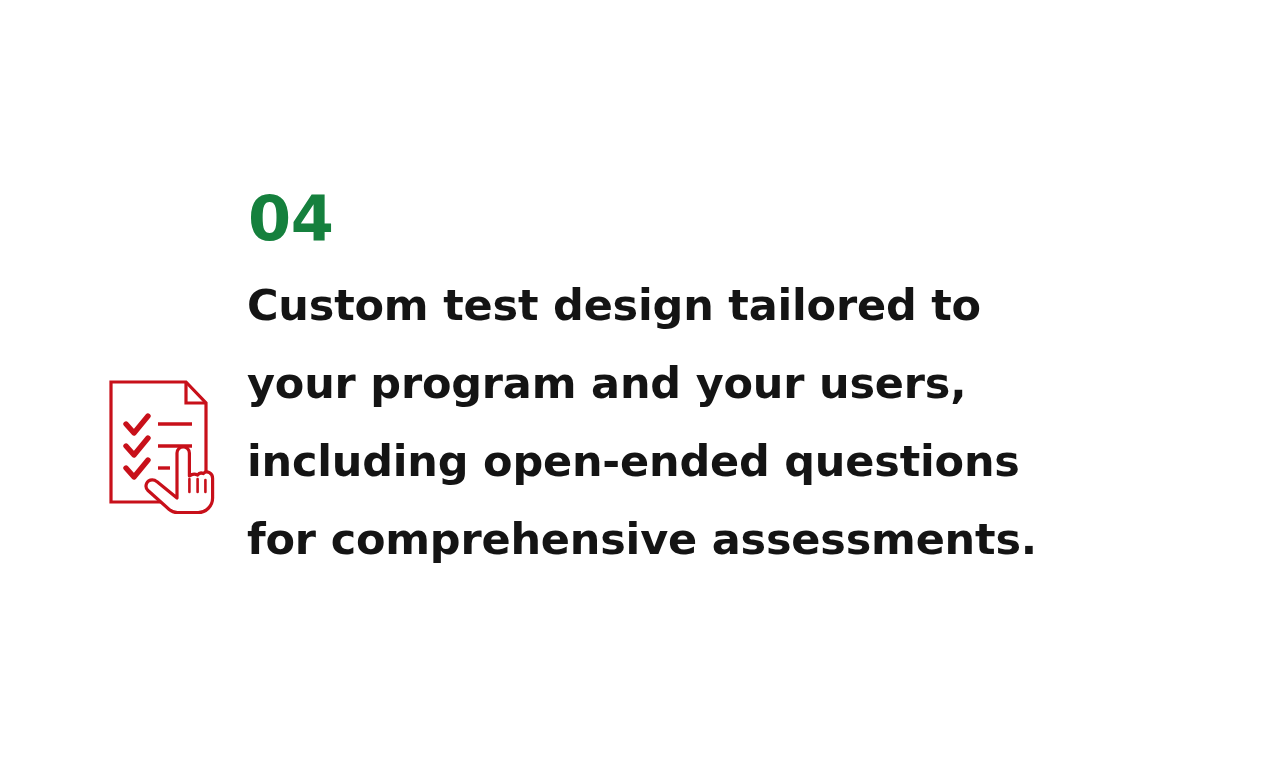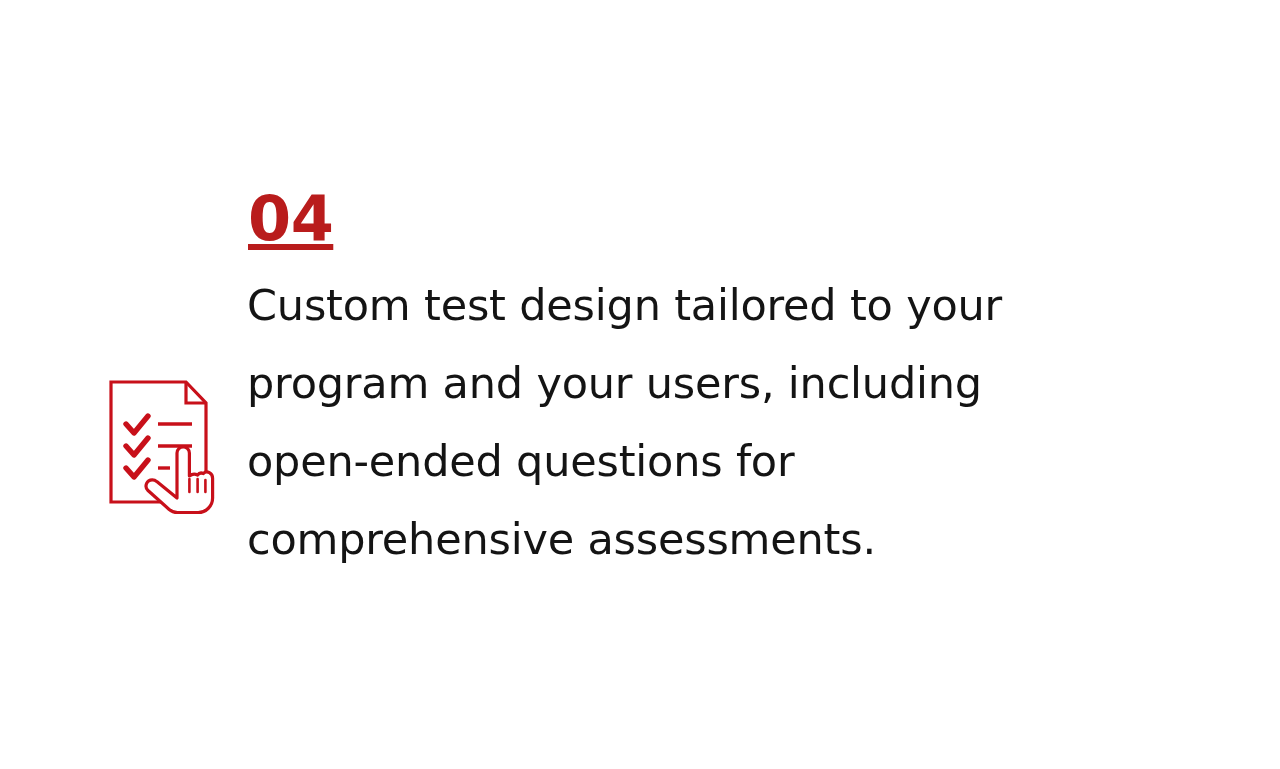--- a/index.html
+++ b/index.html
@@ -55,21 +55,21 @@
     margin: 0;
     padding: 0 0 0 1px;
     height: 78px;
   }
 
   #feature-description {
     margin: 0;
     padding: 0;
     font-family: "DejaVu Sans", "Liberation Sans", sans-serif;
     font-size: 43px;
-    font-weight: 400;
+    font-weight: 700;
     line-height: 78px;
     color: #141414;
     letter-spacing: -0.2px;
     width: 845px;
   }
 </style>
 </head>
 <body>
 
 <div id="slide" style="background: rgb(255, 255, 255);">
@@ -104,17 +104,17 @@
                c1.7 0 3.3 0.7 4.5 1.8
                L73 122
                Z" stroke="#c8101a" stroke-width="3.2" fill="#ffffff" stroke-linejoin="round" stroke-linecap="round"></path>
       <path d="M85.4 103 V116" stroke="#c8101a" stroke-width="2.6" stroke-linecap="round"></path>
       <path d="M93.6 103 V116" stroke="#c8101a" stroke-width="2.6" stroke-linecap="round"></path>
       <path d="M101.4 104 V116" stroke="#c8101a" stroke-width="2.6" stroke-linecap="round"></path>
     </svg>
   </div>
 
   <div id="feature-body">
-    <div id="step-number" style="color: #b91c1c; text-decoration: underline;">04</div>
+    <div id="step-number" style="color: #15803d;">04</div>
     <p id="feature-description" style="color: rgb(20, 20, 20);">Custom test design tailored to your program and your users, including open-ended questions for comprehensive assessments.</p>
   </div>
 
 </div>
 
 </body></html>

